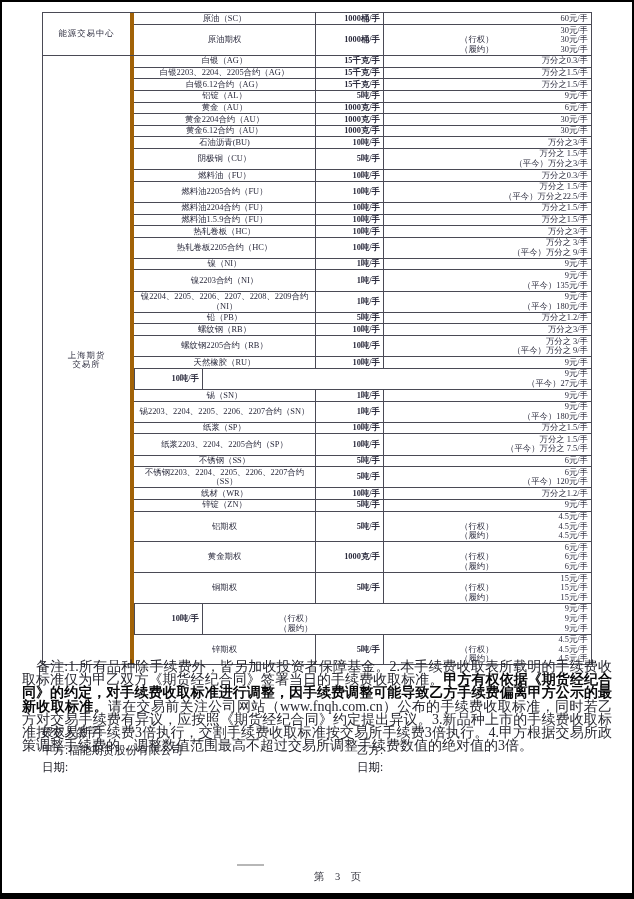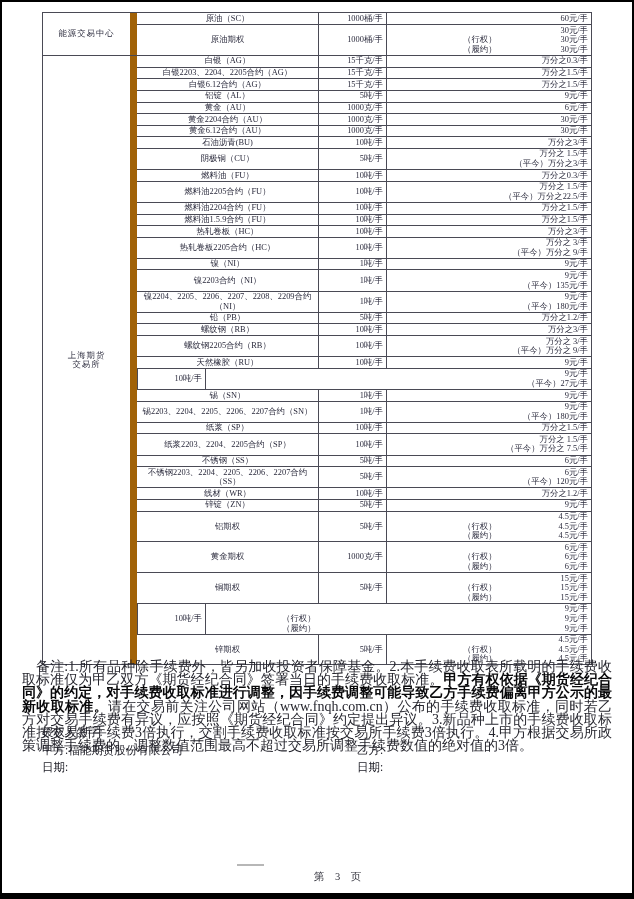--- a/index.html
+++ b/index.html
@@ -20,25 +20,25 @@
     position:absolute; left:42px; top:12px; width:550px;
     border:1px solid #4a4a55; font-size:8.4px; line-height:9.6px;
   }
   .section { display:flex; align-items:stretch; }
   .section + .section { border-top:1px solid #4a4a55; }
   .cell { display:flex; flex-direction:column; justify-content:center; padding:0.5px 2px; }
   .c-ex {
     width:87px; flex:0 0 87px; align-items:center; text-align:center;
     white-space:pre-line; letter-spacing:1px;
   }
-  .rows { flex:1 1 auto; display:flex; flex-direction:column; border-left:7px solid #a16207; }
+  .rows { flex:1 1 auto; display:flex; flex-direction:column; border-left:4px solid #a16207; }
   .t-row { display:flex; align-items:stretch; min-height:11px; }
   .t-row + .t-row { border-top:1px solid #4a4a55; }
   .c-prod { width:181px; flex:0 0 181px; align-items:center; text-align:center; }
-  .c-unit { width:68px; flex:0 0 68px; align-items:flex-end; text-align:right; border-left:1px solid #4a4a55; padding-right:3px; }
+  .c-unit { width:68px; flex:0 0 68px; align-items:flex-end; text-align:right; border-left:1px solid #4a4a55; padding-right:3px;font-weight:bold; }
   .c-fee  { flex:1 1 auto; align-items:stretch; border-left:1px solid #4a4a55; padding:0.5px 0; }
   .fee-line { position:relative; text-align:right; padding-right:3px; }
   .fee-label { position:absolute; left:76px; top:0; }
   
   .notes {
     position:absolute; left:22px; top:660px; width:590px;
     font-size:14px; line-height:13.2px; text-align:justify;
     text-indent:14px; color:#26262e;
   }
   .notes .bold { font-weight:bold; color:#08080a; }

